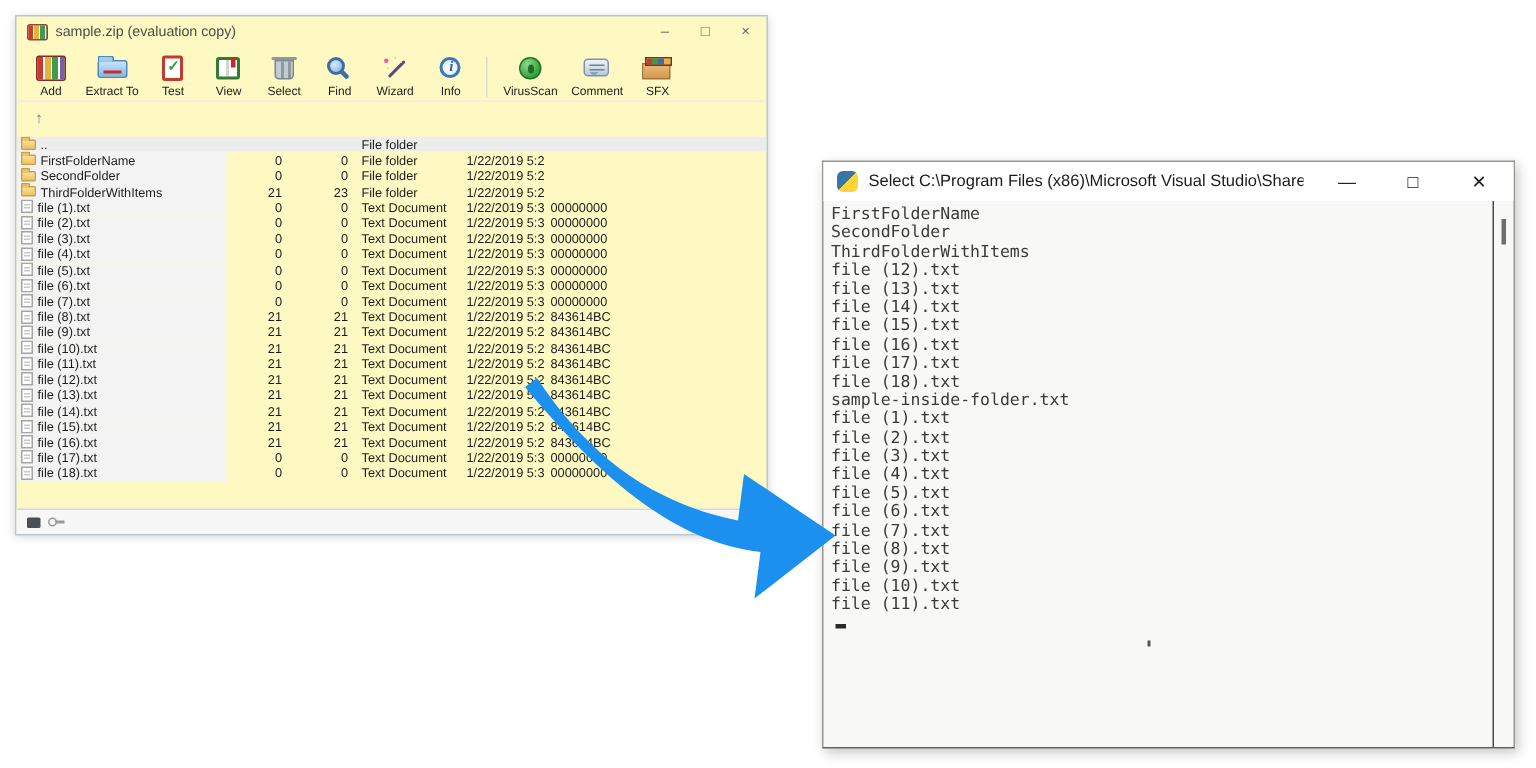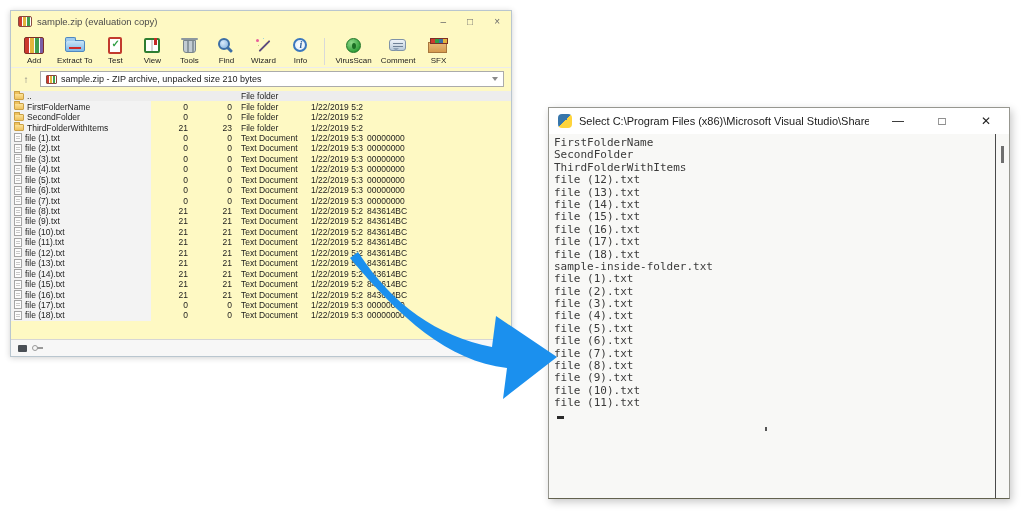--- a/index.html
+++ b/index.html
@@ -156,21 +156,21 @@
       <div class="tb-item">
         <div class="tb-icon">
           <div class="ic ic-view"></div>
         </div>
         <div class="tb-label">View</div>
       </div>
       <div class="tb-item">
         <div class="tb-icon">
           <div class="ic ic-delete"></div>
         </div>
-        <div class="tb-label">Tools</div>
+        <div class="tb-label">Select</div>
       </div>
       <div class="tb-item">
         <div class="tb-icon">
           <div class="ic ic-find"></div>
         </div>
         <div class="tb-label">Find</div>
       </div>
       <div class="tb-item">
         <div class="tb-icon">
           <div class="ic ic-wizard"></div>
@@ -198,25 +198,20 @@
       </div>
       <div class="tb-item">
         <div class="tb-icon">
           <div class="ic ic-sfx"></div>
         </div>
         <div class="tb-label">SFX</div>
       </div>
     </div>
   <div class="wr-addrbar">
     <span class="up-btn">↑</span>
-    <div class="addr-combo">
-      <div class="addr-icon"></div>
-      <span class="addr-text">sample.zip - ZIP archive, unpacked size 210 bytes</span>
-      <div class="addr-chevron"></div>
-    </div>
   </div>
   <div class="wr-listbody">
       <div class="row grid-cols up-row">
         <div class="c-name">
           <span class="i-folder"></span>
           <span>..</span>
         </div>
         <div class="c-size"></div>
         <div class="c-packed"></div>
         <div class="c-type">File folder</div>

